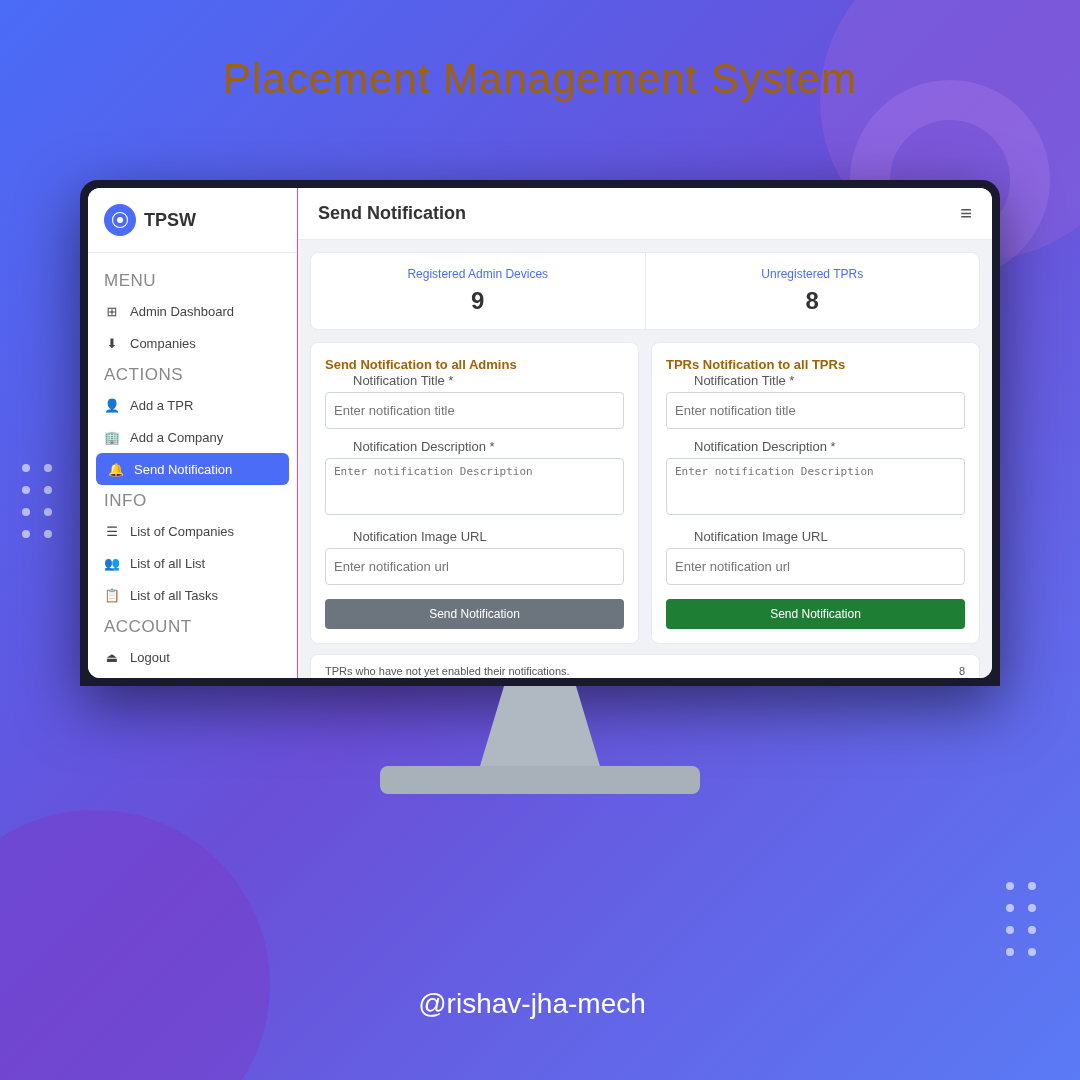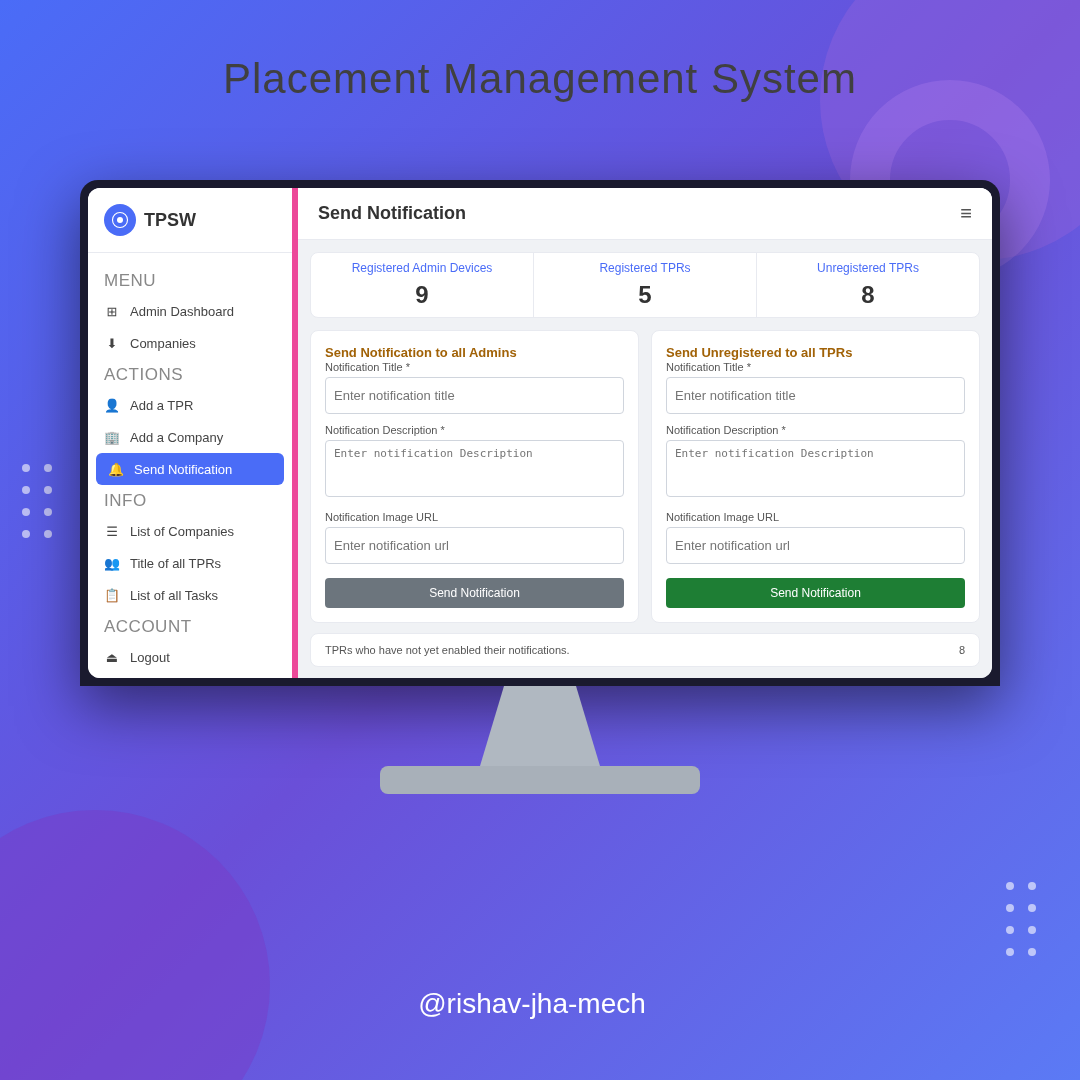--- a/index.html
+++ b/index.html
@@ -41,21 +41,21 @@
       border: 40px solid rgba(180, 130, 240, 0.3);
     }
 
     
     .page-title {
       position: absolute;
       top: 55px;
       left: 0;
       right: 0;
       text-align: center;
-      color: #404040;
+      color: #a16207;
       font-size: 42px;
       font-weight: 300;
       letter-spacing: 1px;
     }
 
     
     .monitor-wrap {
       position: absolute;
       top: 180px;
       left: 80px;
@@ -97,21 +97,21 @@
       display: flex;
       height: 100%;
     }
 
     
     .sidebar {
       width: 210px;
       min-width: 210px;
       background: white;
       padding: 16px 0;
-      border-right: 6px solid #ec4899;
+      border-right: 1px solid #ec4899;
       overflow: hidden;
     }
     .sidebar-logo {
       display: flex;
       align-items: center;
       gap: 8px;
       padding: 0 16px 16px;
       border-bottom: 1px solid #e8eaf0;
       margin-bottom: 12px;
     }
@@ -195,21 +195,21 @@
       gap: 0;
       background: white;
       margin: 12px;
       border-radius: 8px;
       overflow: hidden;
       border: 1px solid #e8eaf0;
     }
     .stat-card {
       flex: 1;
       text-align: center;
-      padding: 8px;
+      padding: 14px;
       border-right: 1px solid #e8eaf0;
     }
     .stat-card:last-child { border-right: none; }
     .stat-label {
       font-size: 12px;
       color: #4a6cf7;
       font-weight: 500;
       margin-bottom: 6px;
     }
     .stat-value {
@@ -234,24 +234,25 @@
     .panel-title {
       font-size: 13px;
       font-weight: 600;
       color: #a16207;
       margin-bottom: 1px;
     }
     .form-group {
       margin-bottom: 10px;
     }
     .form-label {
-      font-size: 11px;
+      font-size: 13px;
       color: #555;
       margin-bottom: 4px;
       display: block;
+      margin-left: 28px;
     }
     .form-input {
       width: 100%;
       border: 1px solid #d0d5dd;
       border-radius: 4px;
       padding: 10px 8px;
       font-size: 13px;
       color: #333;
       outline: none;
       background: white;
@@ -417,21 +418,21 @@
             <span>Send Notification</span>
           </div>
 
           <div class="sidebar-section-label">Info</div>
           <div class="sidebar-item">
             <span class="sidebar-item-icon">☰</span>
             <span>List of Companies</span>
           </div>
           <div class="sidebar-item">
             <span class="sidebar-item-icon">👥</span>
-            <span>Title of all TPRs</span>
+            <span>List of all List</span>
           </div>
           <div class="sidebar-item">
             <span class="sidebar-item-icon">📋</span>
             <span>List of all Tasks</span>
           </div>
 
           <div class="sidebar-section-label">Account</div>
           <div class="sidebar-item">
             <span class="sidebar-item-icon">⏏</span>
             <span>Logout</span>
@@ -442,24 +443,20 @@
 
           <div class="main-header">
             <span class="main-header-title">Send Notification</span>
             <span class="hamburger-icon">≡</span>
           </div>
 
           <div class="stats-row">
             <div class="stat-card">
               <div class="stat-label">Registered Admin Devices</div>
               <div class="stat-value">9</div>
-            </div>
-            <div class="stat-card">
-              <div class="stat-label">Registered TPRs</div>
-              <div class="stat-value">5</div>
             </div>
             <div class="stat-card">
               <div class="stat-label">Unregistered TPRs</div>
               <div class="stat-value">8</div>
             </div>
           </div>
 
           <div class="panels-row">
 
             <div class="notif-panel">
@@ -473,21 +470,21 @@
                 <textarea class="form-textarea" placeholder="Enter notification Description" style=""></textarea>
               </div>
               <div class="form-group">
                 <label class="form-label">Notification Image URL</label>
                 <input class="form-input" type="text" placeholder="Enter notification url" style="">
               </div>
               <button class="btn-send-gray">Send Notification</button>
             </div>
 
             <div class="notif-panel">
-              <div class="panel-title">Send Unregistered to all TPRs</div>
+              <div class="panel-title">TPRs Notification to all TPRs</div>
               <div class="form-group">
                 <label class="form-label">Notification Title *</label>
                 <input class="form-input" type="text" placeholder="Enter notification title" style="">
               </div>
               <div class="form-group">
                 <label class="form-label">Notification Description *</label>
                 <textarea class="form-textarea" placeholder="Enter notification Description" style=""></textarea>
               </div>
               <div class="form-group">
                 <label class="form-label">Notification Image URL</label>

